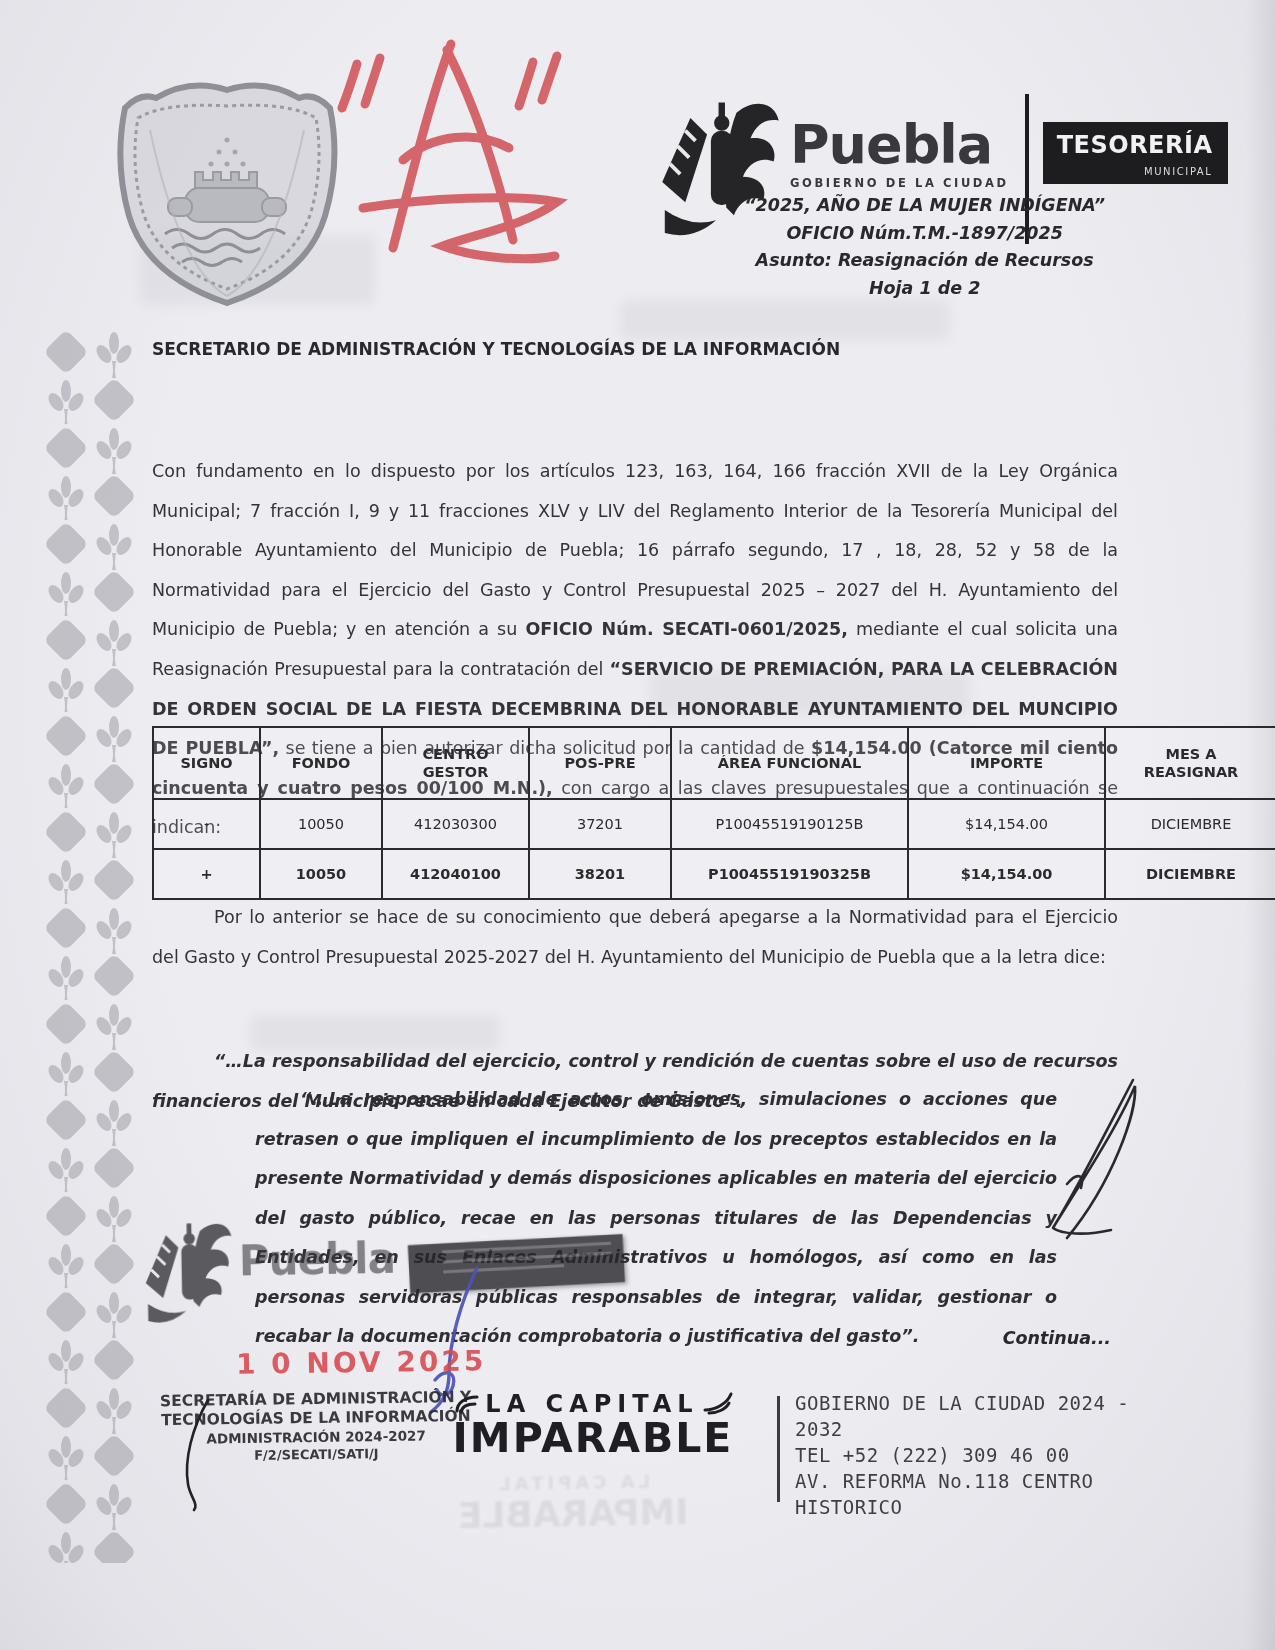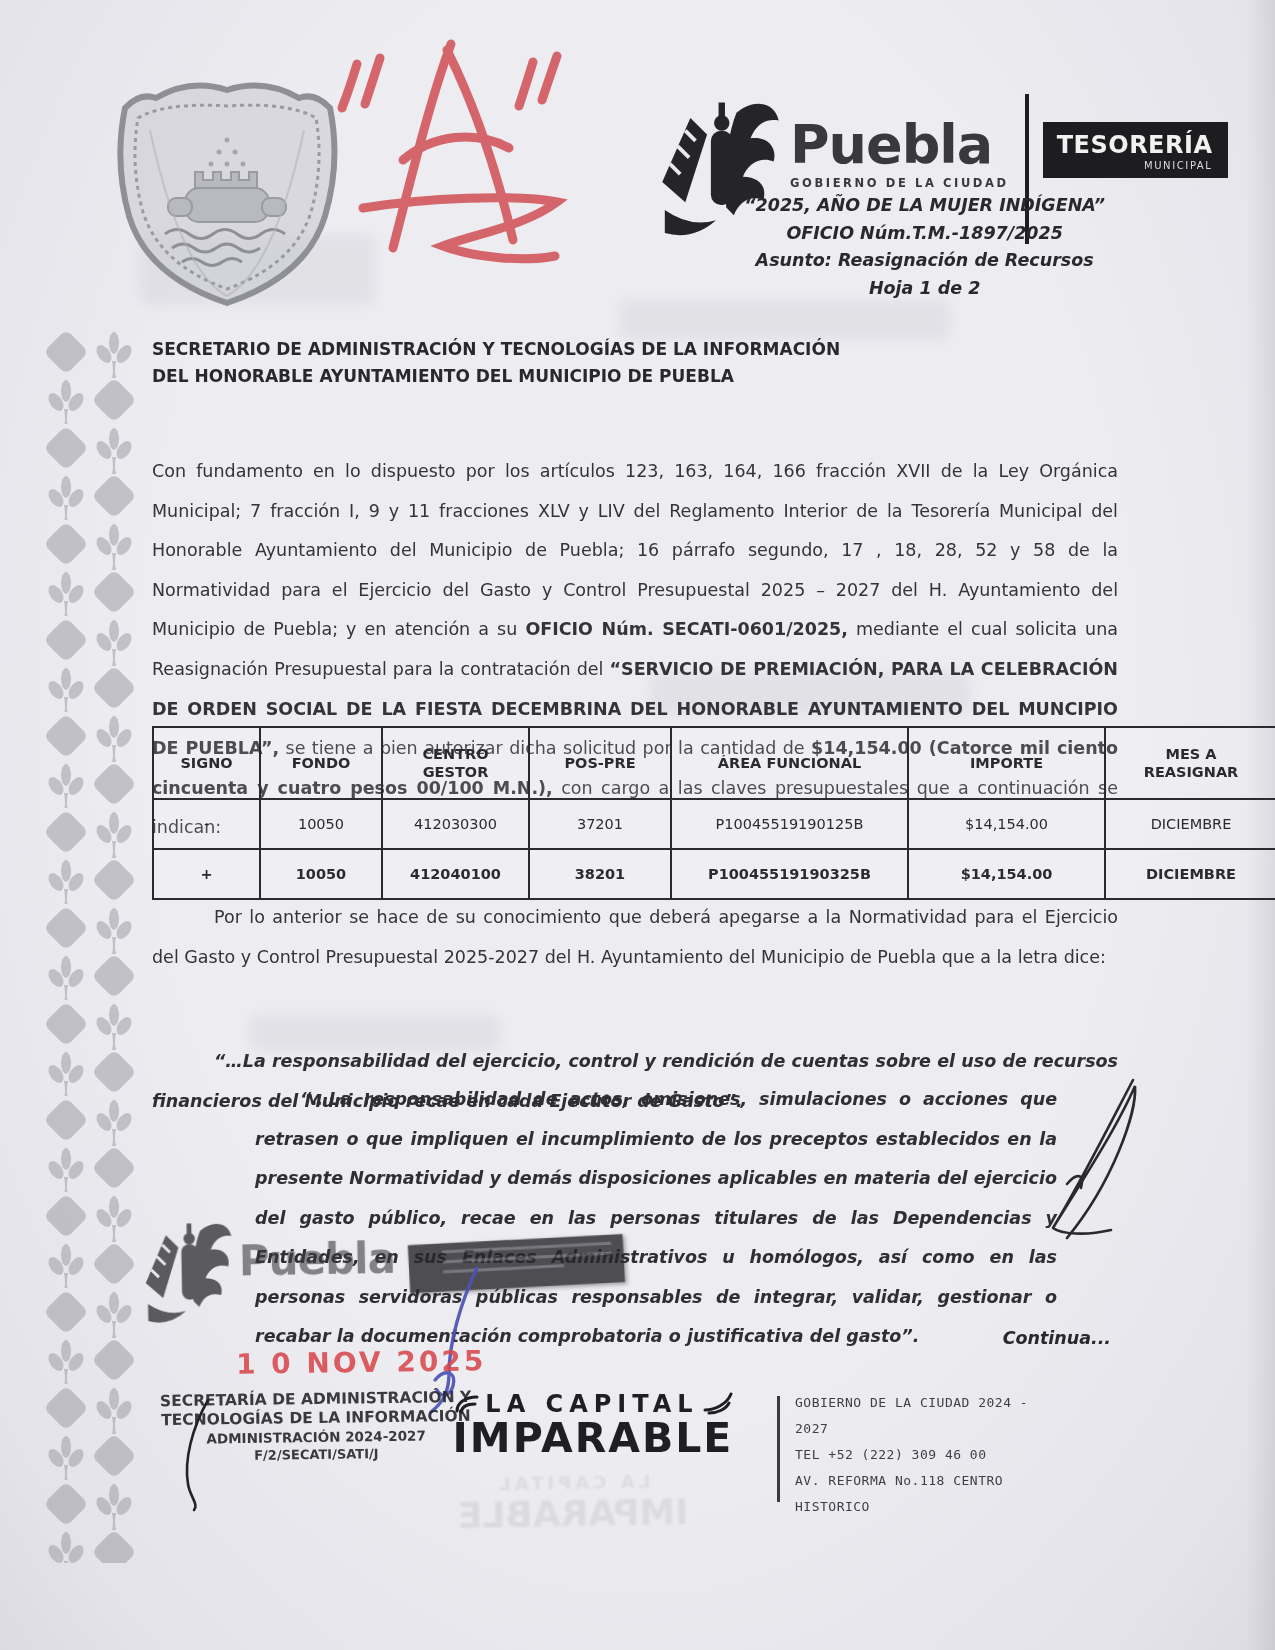--- a/index.html
+++ b/index.html
@@ -11,21 +11,21 @@
   .abs{position:absolute;}
   .b{font-weight:bold;}
   
   .brand{left:652px;top:92px;display:flex;align-items:flex-start;}
   .brand-text{margin-left:10px;margin-top:26px;}
   .brand-name{font-size:54px;font-weight:bold;color:#39393d;letter-spacing:-1px;line-height:54px;}
   .brand-tagline{font-size:11.5px;font-weight:bold;letter-spacing:2.6px;color:#39393d;margin-top:4px;}
   .brand-divider{width:4px;height:150px;background:#1d1d20;margin:2px 14px 0 16px;}
   .badge{margin-top:30px;background:#1d1d20;color:#f1f1f2;padding:9px 16px 7px 14px;text-align:right;}
   .badge-title{font-size:24px;font-weight:bold;letter-spacing:.5px;}
-  .badge-sub{font-size:10px;letter-spacing:1.6px;margin-top:1px;color:#dddde0;padding-left:24px;}
+  .badge-sub{font-size:10px;letter-spacing:1.6px;margin-top:7px;color:#dddde0;padding-left:24px;}
   
   .hlines{right:170px;top:192px;text-align:center;font-size:17.5px;font-weight:bold;line-height:27.5px;color:#29292d;font-style:italic;}
   
   .recipient{left:152px;top:336px;font-size:17px;line-height:27px;color:#29292d;}
   .recipient .name{font-size:17.5px;font-weight:bold;}
   .recipient .ttl{font-weight:600;}
   .recipient .presente{font-weight:bold;letter-spacing:2px;}
   
   .p1{left:152px;top:452px;width:966px;font-size:17.5px;line-height:39.6px;text-align:justify;color:#333338;}
   .p2{left:152px;top:898px;width:966px;font-size:17.5px;line-height:39.6px;text-align:justify;text-indent:62px;color:#333338;}
@@ -42,21 +42,21 @@
   .date-stamp{left:236px;top:1346px;font-size:28px;font-weight:bold;letter-spacing:3px;color:#d8494e;opacity:.88;transform:rotate(-.8deg);}
   .sec-stamp{left:146px;top:1390px;width:340px;text-align:center;color:#2b2b30;transform:rotate(-.8deg);opacity:.92;}
   .sec-stamp .l1{font-size:15.5px;font-weight:bold;line-height:19px;}
   .sec-stamp .l3{font-size:13.5px;font-weight:bold;line-height:18px;}
   .sec-stamp .l4{font-size:13px;font-weight:bold;line-height:17px;}
   .capital{left:443px;top:1390px;width:300px;text-align:center;color:#1f1f23;}
   .capital .row1{display:flex;align-items:center;justify-content:center;gap:4px;}
   .capital .cap-txt{font-size:24px;font-weight:bold;letter-spacing:6px;text-align:right;}
   .capital .imp-txt{font-size:41px;font-weight:bold;letter-spacing:2px;line-height:40px;}
   .divider-v{left:777px;top:1396px;width:3px;height:106px;background:#3a3a3f;}
-  .footer-block{left:795px;top:1390px;font-family:"DejaVu Sans Mono","Liberation Mono",monospace;font-size:13px;line-height:26px;color:#3e3e44;letter-spacing:.5px;}
+  .footer-block{left:795px;top:1390px;font-family:"DejaVu Sans Mono","Liberation Mono",monospace;font-size:19px;line-height:26px;color:#3e3e44;letter-spacing:.5px;}
   
   .stamp-puebla{left:138px;top:1212px;display:flex;align-items:flex-start;opacity:.8;filter:blur(.4px);transform:rotate(-1deg);}
   .stamp-puebla .s-name{font-size:42px;font-weight:bold;color:#3c3c40;opacity:.75;margin-top:22px;margin-left:6px;letter-spacing:-1px;}
   .smudge{width:215px;height:48px;background:#27272b;margin-left:14px;margin-top:30px;transform:rotate(-2deg);box-shadow:2px 2px 4px rgba(40,40,45,.5);overflow:hidden;}
   .smudge i{display:block;height:3px;background:#5b5b63;margin:7px 12px 0 34px;}
   
   .bleed{opacity:.16;filter:blur(6px);background:#a9a9b4;border-radius:8px;}
   .bleed-text{left:408px;top:1472px;width:330px;text-align:center;transform:scaleX(-1) rotate(1deg);opacity:.08;filter:blur(1.2px);color:#26262b;}
   .bleed-text .bl1{font-size:18px;font-weight:bold;letter-spacing:4px;}
   .bleed-text .bl2{font-size:36px;font-weight:bold;}
@@ -160,21 +160,20 @@
 
   <div class="abs hlines">
     <div>“2025, AÑO DE LA MUJER INDÍGENA”</div>
     <div>OFICIO Núm.T.M.-1897/2025</div>
     <div>Asunto: Reasignación de Recursos</div>
     <div>Hoja 1 de 2</div>
   </div>
 
   <div class="abs recipient">
     <div class="ttl">SECRETARIO DE ADMINISTRACIÓN Y TECNOLOGÍAS DE LA INFORMACIÓN</div>
-    <div class="ttl">DEL HONORABLE AYUNTAMIENTO DEL MUNICIPIO DE PUEBLA</div>
   </div>
 
   <div class="abs p1"><span>Con fundamento en lo dispuesto por los artículos 123, 163, 164, 166 fracción XVII de la Ley Orgánica Municipal; 7 fracción I, 9 y 11 fracciones XLV y LIV del Reglamento Interior de la Tesorería Municipal del Honorable Ayuntamiento del Municipio de Puebla; 16 párrafo segundo, 17 , 18, 28, 52 y 58  de la Normatividad para el Ejercicio del Gasto y Control Presupuestal 2025 – 2027 del H. Ayuntamiento del Municipio de Puebla; y en atención a su </span><span class="b">OFICIO Núm. SECATI-0601/2025,</span><span> mediante el cual solicita una Reasignación Presupuestal para la contratación del </span><span class="b">“SERVICIO DE PREMIACIÓN, PARA LA CELEBRACIÓN DE ORDEN SOCIAL DE LA FIESTA DECEMBRINA DEL HONORABLE AYUNTAMIENTO DEL MUNCIPIO DE PUEBLA”,</span><span> se tiene a bien autorizar dicha solicitud por la cantidad de </span><span class="b">$14,154.00 (Catorce mil ciento cincuenta y cuatro pesos 00/100 M.N.),</span><span> con cargo a las claves presupuestales que a continuación se indican:</span></div>
 
   <table class="budget">
     <thead>
       <tr>
         <th style="width:85px">SIGNO</th>
         <th style="width:100px">FONDO</th>
         <th style="width:125px">CENTRO GESTOR</th>
@@ -276,21 +275,21 @@
       </svg>
     </div>
     <div class="imp-txt">IMPARABLE</div>
   </div>
 
   <div class="abs continua">Continua...</div>
 
   <div class="abs divider-v"></div>
   <div class="abs footer-block">
     <div>GOBIERNO DE LA CIUDAD 2024 -</div>
-    <div>2027</div>
+    <div>2032</div>
     <div>TEL +52 (222) 309 46 00</div>
     <div>AV. REFORMA No.118 CENTRO</div>
     <div>HISTORICO</div>
   </div>
 
   <div class="abs bleed-text">
     <div class="bl1">LA CAPITAL</div>
     <div class="bl2">IMPARABLE</div>
   </div>
 

